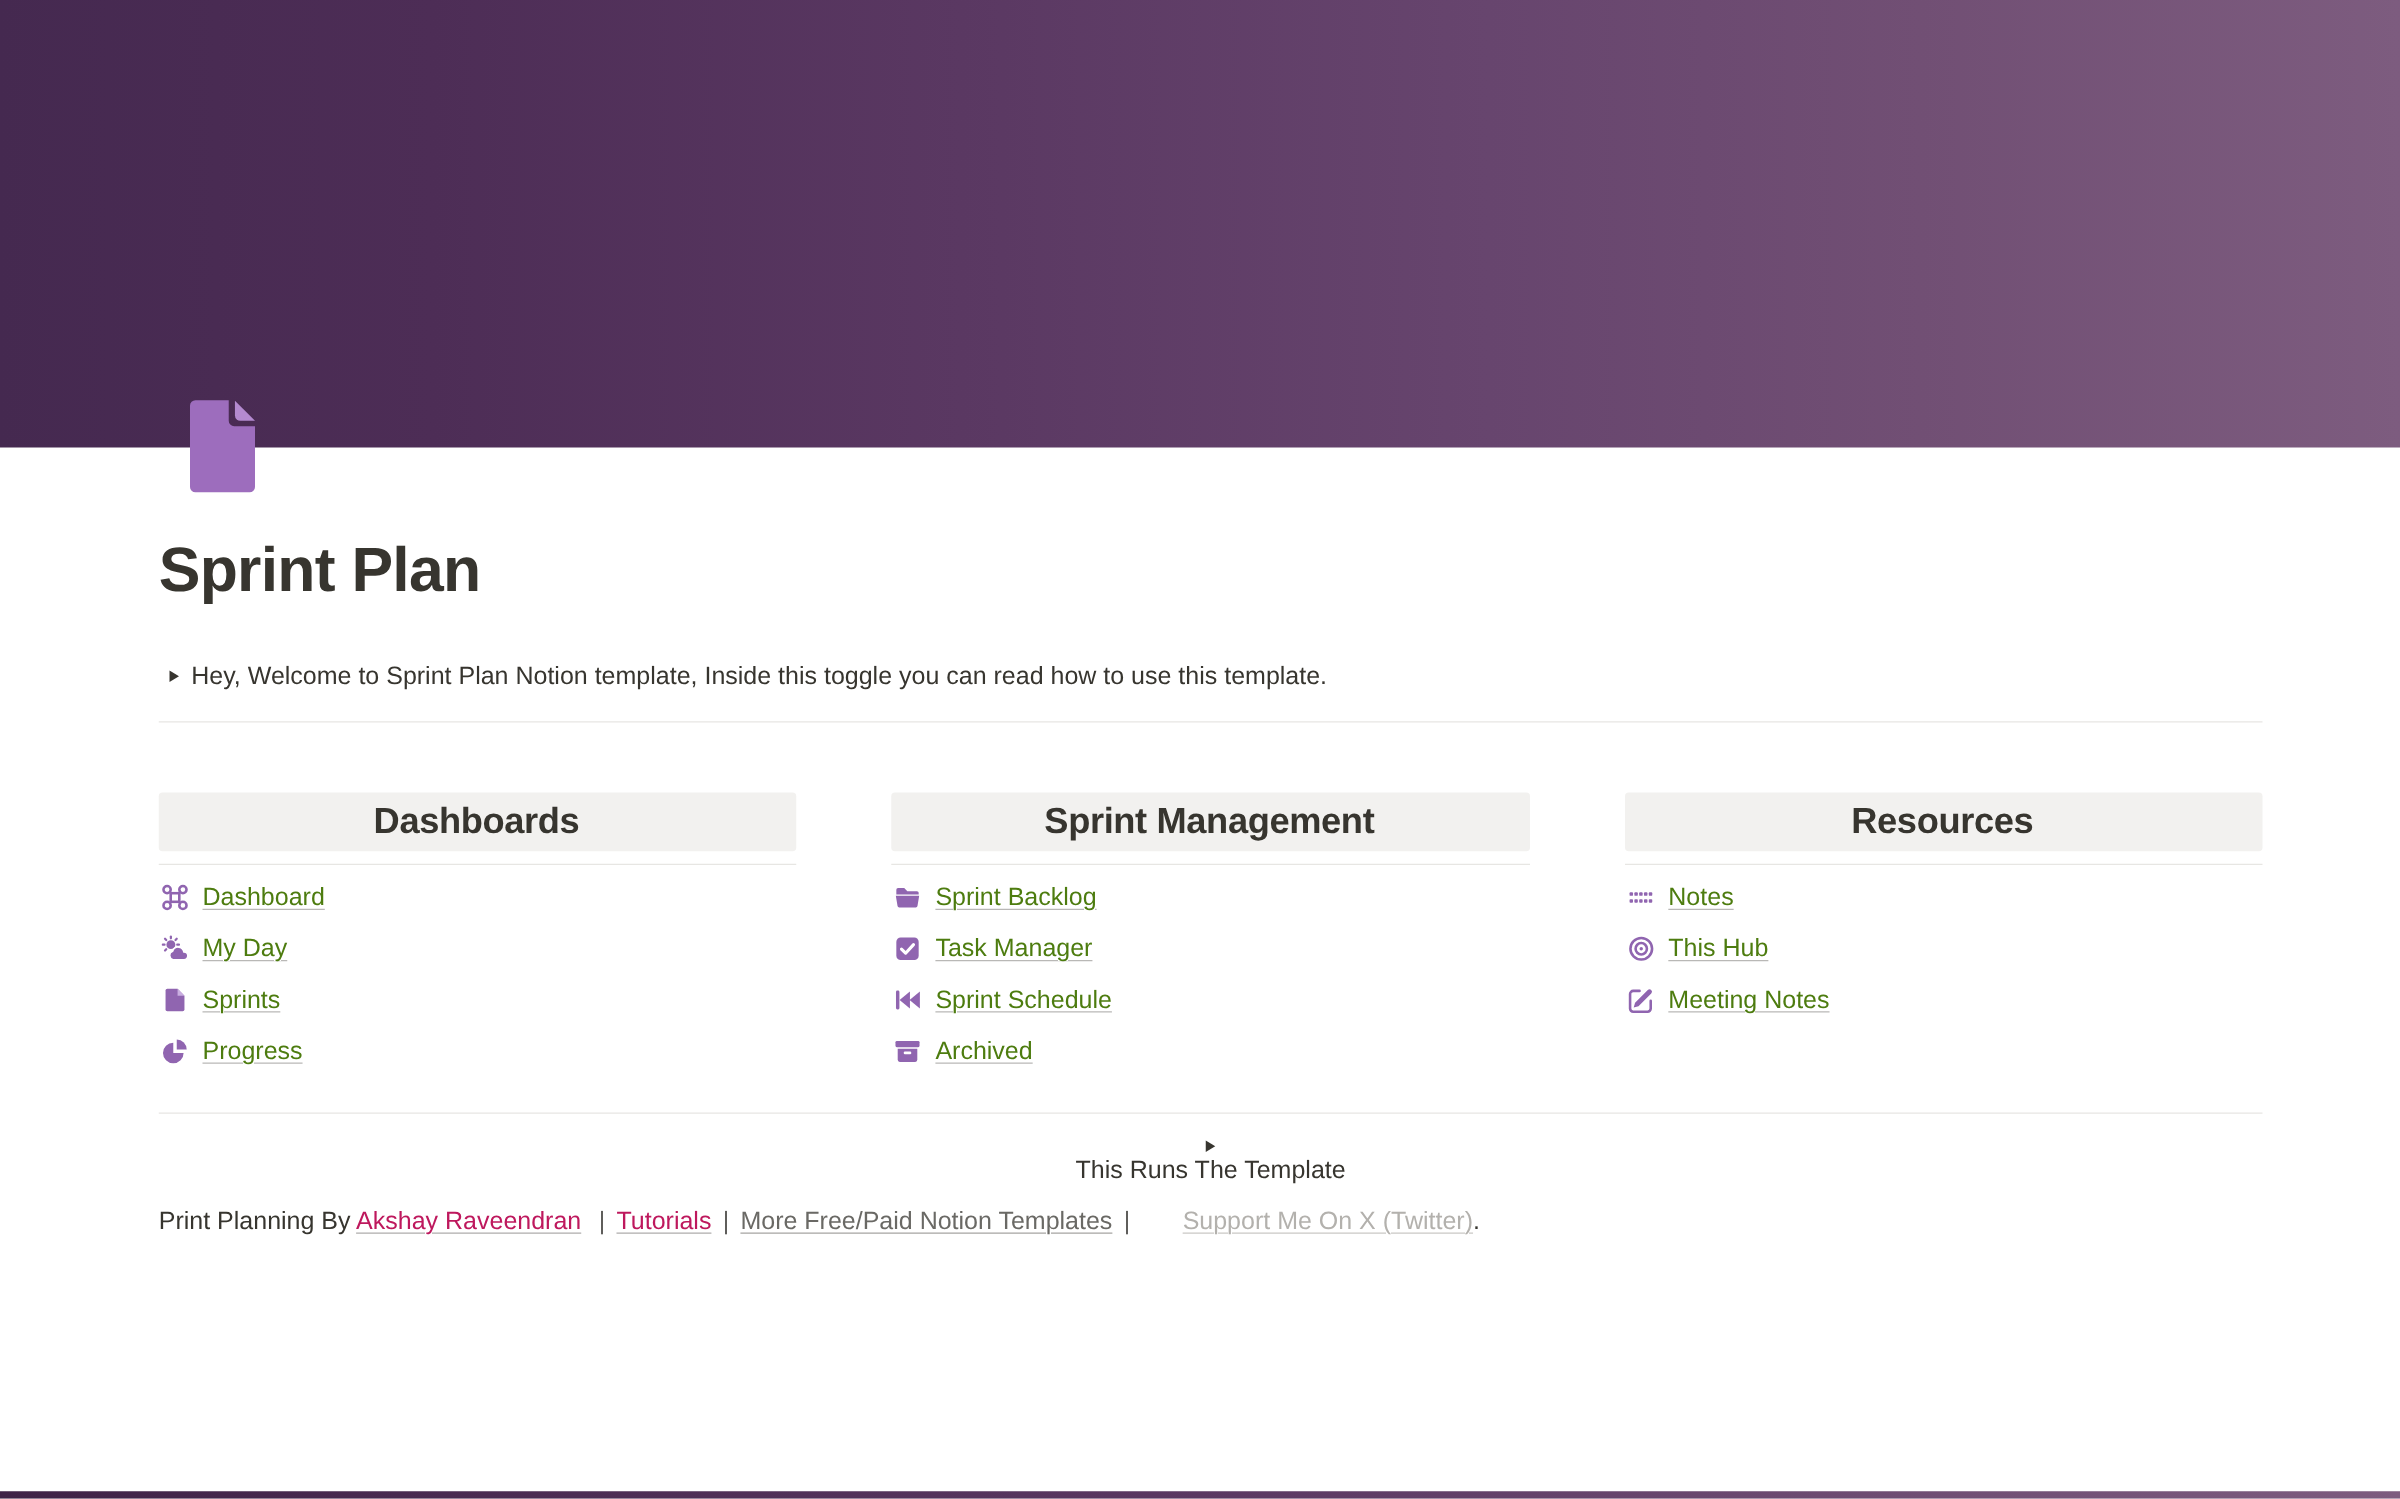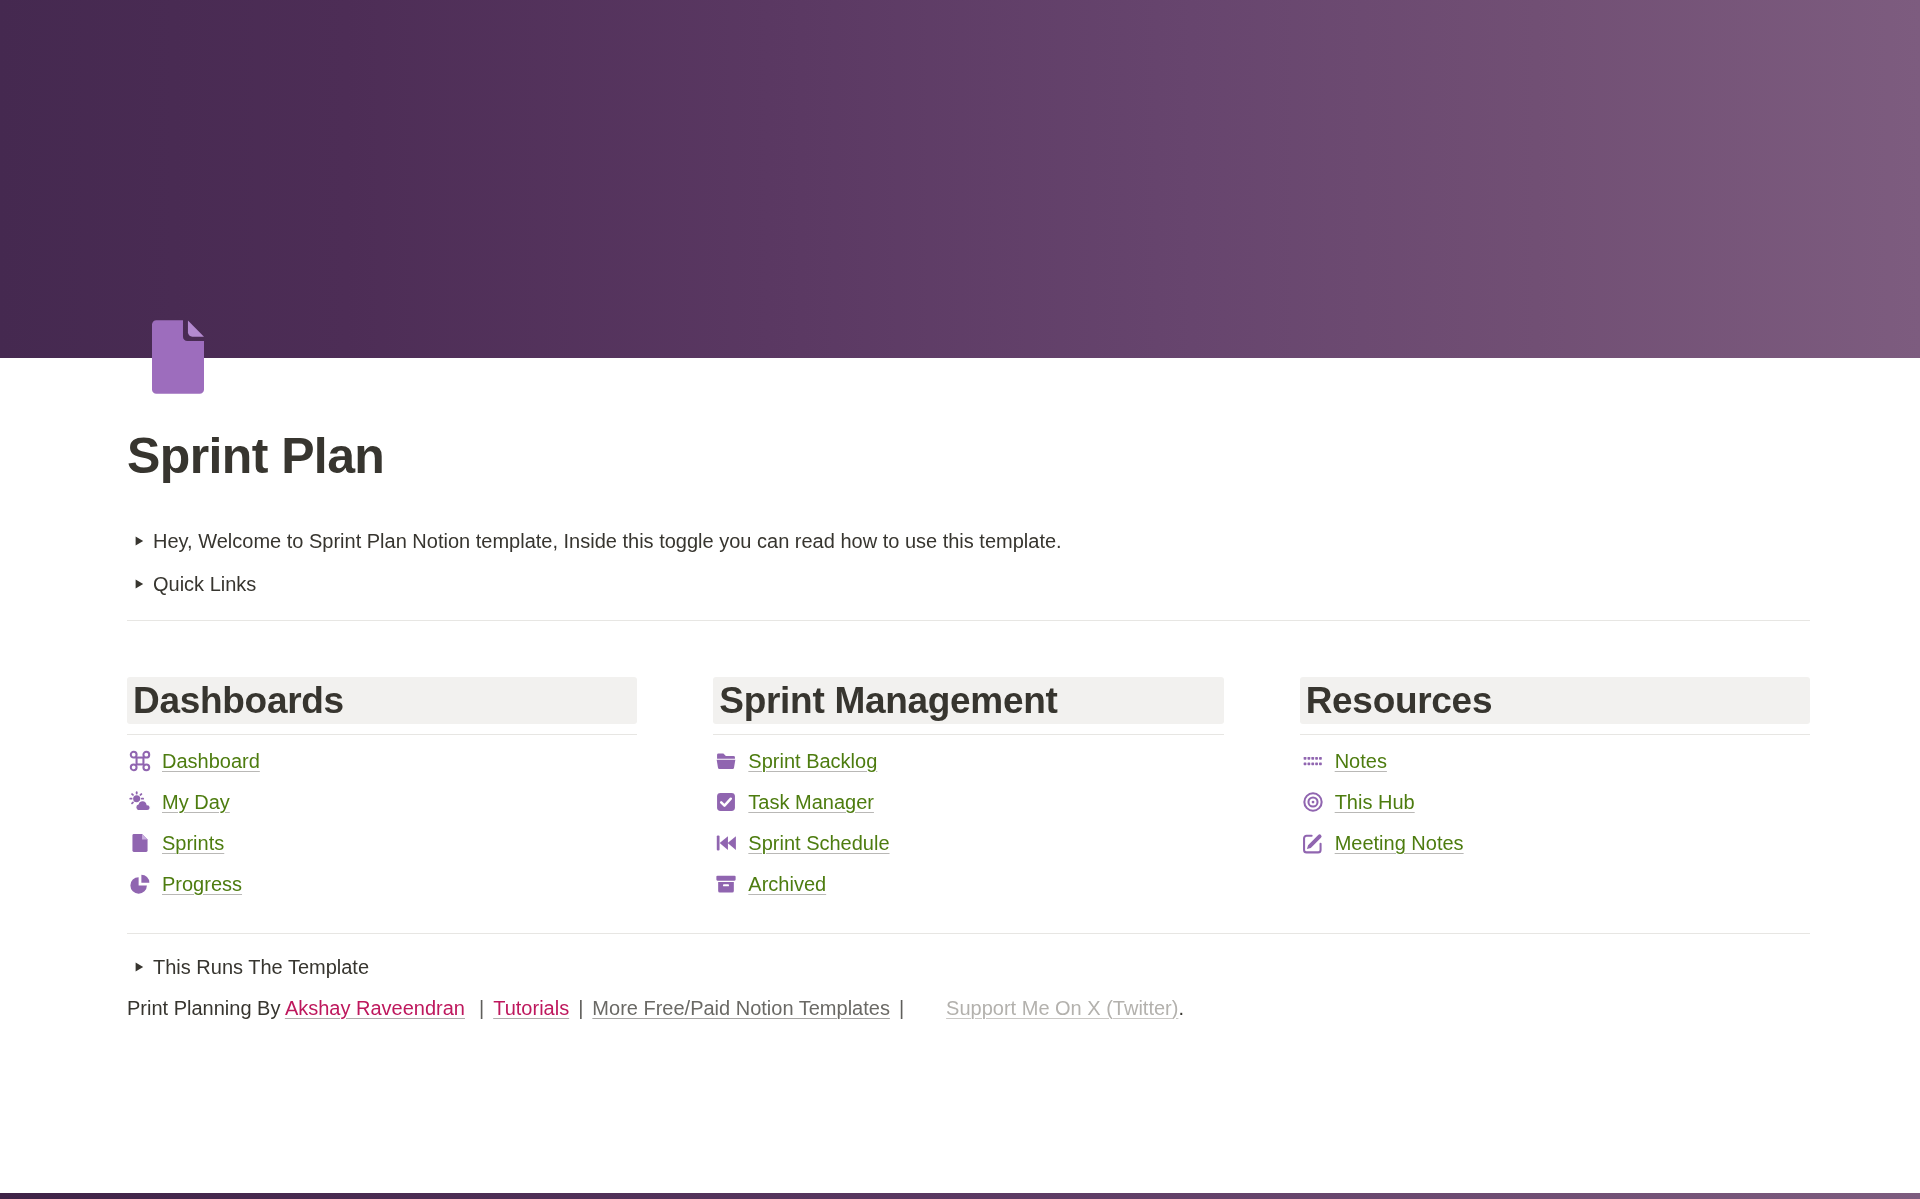--- a/index.html
+++ b/index.html
@@ -50,24 +50,25 @@
   .columns {
     display: flex;
     gap: 76px;
     margin-top: 56px;
   }
   .column { flex: 1; min-width: 0; }
   .col-heading {
     background: #f2f1ef;
     border-radius: 3px;
     padding: 8px 8px 8px 6px;
-    font-size: 37px;
+    font-size: 29px;
     font-weight: 700;
     line-height: 31px;
     letter-spacing: -0.3px;
+    text-align: center;
   }
   .col-divider {
     border: none;
     border-top: 1px solid #e7e6e3;
     margin: 10px 0 6px 0;
   }
   .item {
     display: flex; align-items: center;
     gap: 11px;
     padding: 7px 2px;
@@ -78,21 +79,21 @@
   .item .ico { width: 22px; height: 22px; display: flex; align-items: center; justify-content: center; }
   .item .ico svg { width: 22px; height: 22px; }
   .item-label {
     color: #4d7c0f;
     text-decoration: underline;
     text-decoration-color: rgba(55,53,47,0.35);
     text-underline-offset: 3px;
     text-decoration-thickness: 1px;
   }
   .section-divider { margin-top: 28px; }
-  .bottom-toggle { margin-top: 12px; }
+  .bottom-toggle { margin-top: 12px; flex-direction: column; }
   .footer {
     margin-top: 6px;
     font-size: 20px;
     line-height: 27px;
   }
   .footer a {
     text-decoration: underline;
     text-underline-offset: 3px;
     text-decoration-thickness: 1px;
     cursor: pointer;
@@ -127,28 +128,20 @@
 
   <div class="toggles">
     <div class="toggle-row">
       <span class="toggle-tri">
         <svg width="12" height="12" viewBox="0 0 12 12">
             <path d="M2.6 1.4 L10.2 6 L2.6 10.6 z" fill="#37352f"></path>
           </svg>
       </span>
       <span>Hey, Welcome to Sprint Plan Notion template, Inside this toggle you can read how to use this template.</span>
     </div>
-    <div class="toggle-row">
-      <span class="toggle-tri">
-        <svg width="12" height="12" viewBox="0 0 12 12">
-            <path d="M2.6 1.4 L10.2 6 L2.6 10.6 z" fill="#37352f"></path>
-          </svg>
-      </span>
-      <span>Quick Links</span>
-    </div>
   </div>
 
   <hr class="divider">
 
   <div class="columns">
 
     <div class="column">
       <div class="col-heading">Dashboards</div>
       <hr class="col-divider">
       <div class="item">

